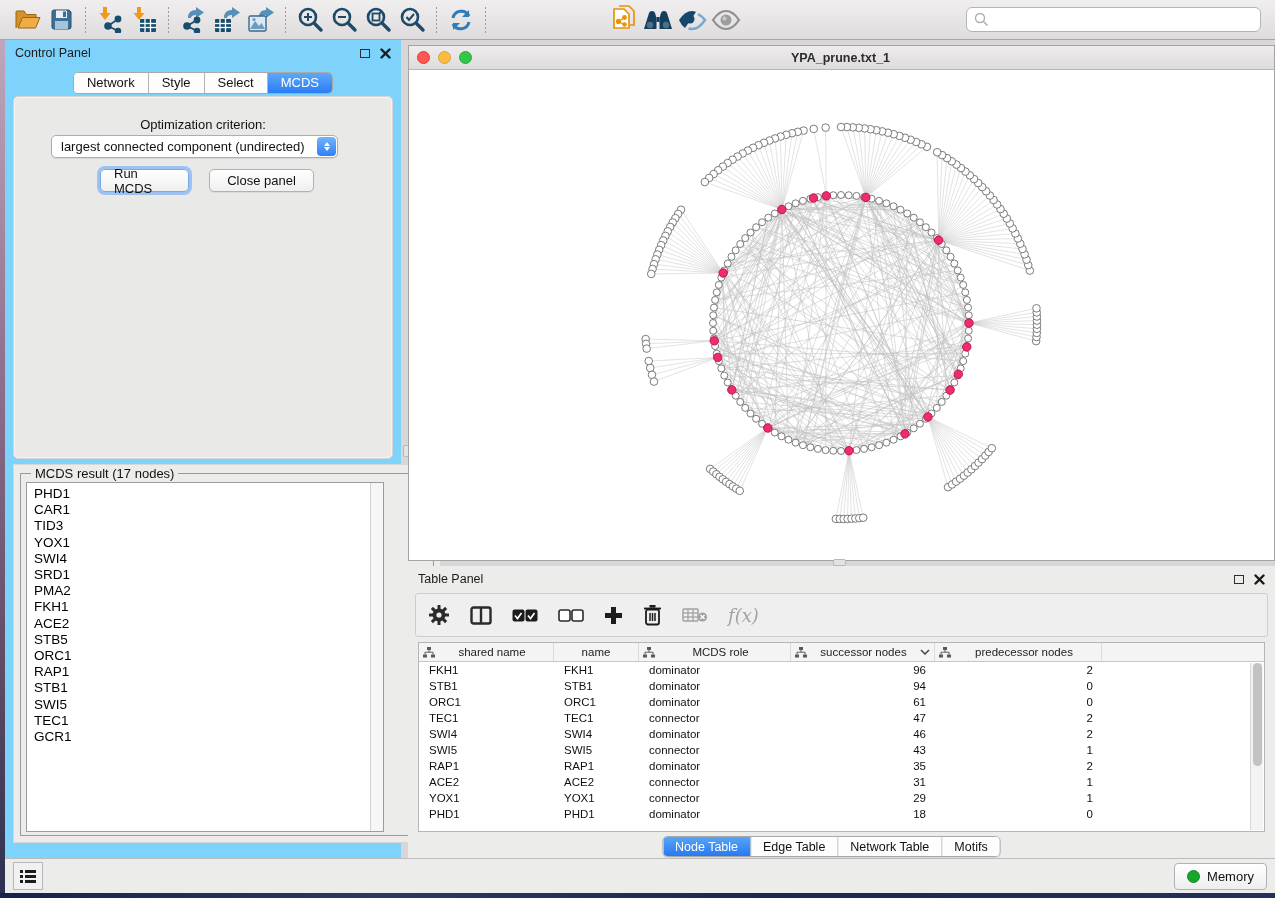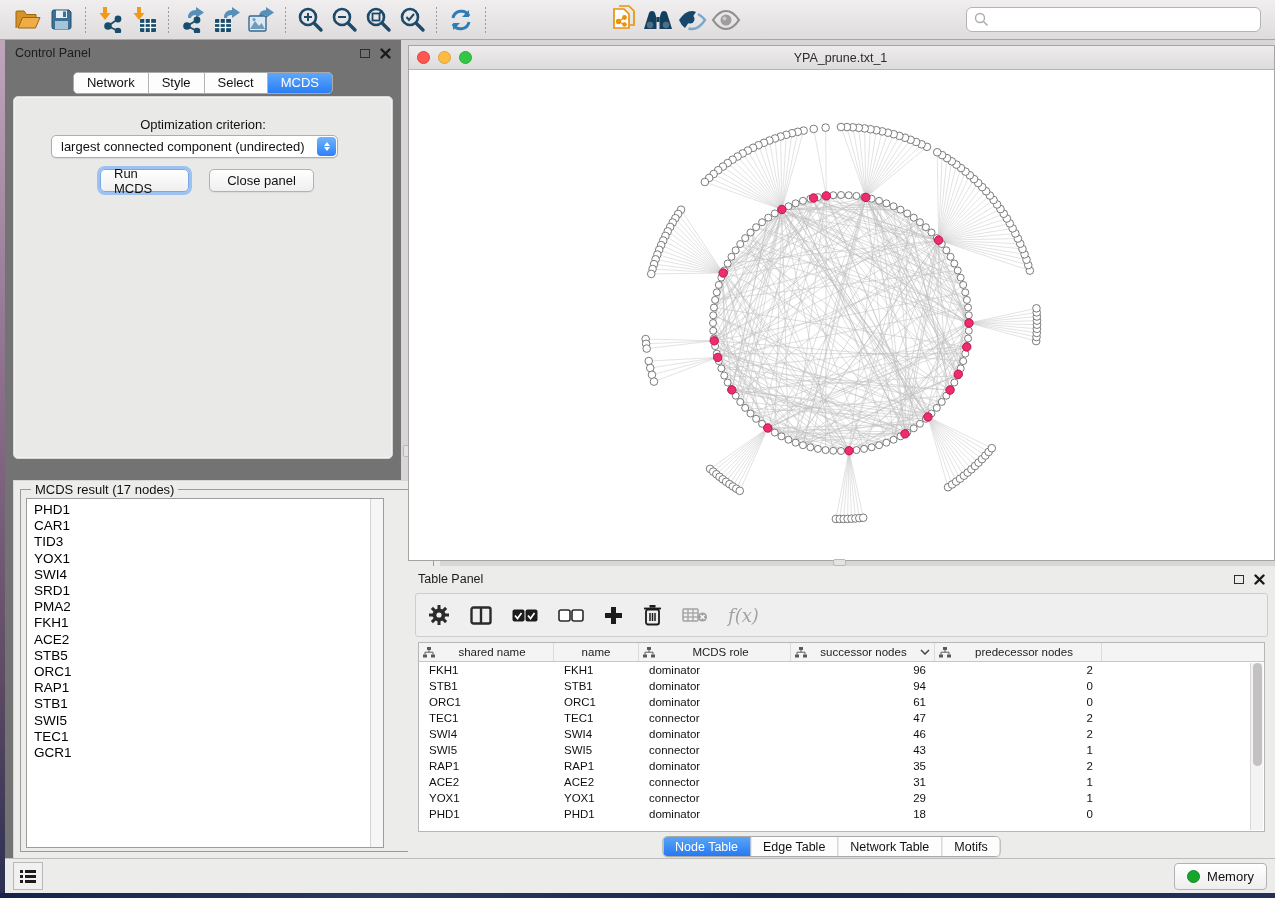--- a/index.html
+++ b/index.html
@@ -23,21 +23,21 @@
   
   #wall-left { left:0; top:40px; width:5px; height:853px;
     background:linear-gradient(#bfa6bb, #8d6f8d 40%, #5d4a63 75%, #2c3052); }
   #wall-bottom { left:0; top:893px; width:1275px; height:5px;
     background:linear-gradient(90deg,#16224a,#2b3a63 30%,#1a2750 60%,#23305a); }
 
   
   #app { left:5px; top:40px; width:1270px; height:853px; background:#d8d6d6; }
 
   
-  #control-panel { left:0; top:0; width:396px; height:818px; background:#737373; }
+  #control-panel { left:0; top:0; width:396px; height:818px; background:#7dd3fc; }
   .panel-header { height:26px; display:flex; align-items:center; padding:0 10px;
     font-size:12.5px; color:#1c1c1c; }
   .panel-header .hspacer { flex:1; }
   .float-box { width:10px; height:9px; border:1.5px solid #2e2e2e; display:inline-block; margin-right:10px; }
 
   #cp-tabs { display:flex; justify-content:center; margin-top:6px; }
   .seg { display:flex; border:1px solid #a9a9a9; border-radius:5px; background:#fff; overflow:hidden; }
   .seg .seg-item { padding:2px 13px; font-size:13px; color:#111; border-right:1px solid #b3b3b3;
     background:#fdfdfd; line-height:16px; }
   .seg .seg-item:last-child { border-right:none; }
@@ -56,21 +56,21 @@
   #opt-caret .up { width:0;height:0;border-left:3.5px solid transparent;border-right:3.5px solid transparent;border-bottom:4px solid #fff; }
   #opt-caret .dn { width:0;height:0;border-left:3.5px solid transparent;border-right:3.5px solid transparent;border-top:4px solid #fff; }
   .mac-btn { height:23px; background:linear-gradient(#ffffff,#f0eff0); border:1px solid #b3b1b1;
     border-radius:5px; font-size:13px; color:#111; display:flex; align-items:center;
     justify-content:center; padding:0 13px; box-shadow:0 1px 1px rgba(0,0,0,.06); }
   #run-btn { left:86px; top:72px; width:89px; border-color:#7aa8e2;
     box-shadow:0 0 0 3px rgba(95,160,250,.55); }
   #close-btn { left:195px; top:72px; width:105px; }
 
   #result-box { left:8px; top:424px; width:428px; height:379px; background:#ececea;
-    border:1px solid #d8d6d6;margin-top:16px; }
+    border:1px solid #d8d6d6; }
   #result-group { left:6px; top:8px; right:6px; bottom:6px; border:1px solid #9a9a9a; }
   #result-title { left:10px; top:-8px; background:#ececea; padding:0 4px; font-size:13px; color:#111; }
   #result-list { left:5px; top:8px; width:358px; height:350px; background:#fff;
     border:1px solid #9c9c9c; overflow:hidden; }
   #mcds-items { padding:3px 0 0 7px; }
   .mcds-item { font-size:13.5px; line-height:16.2px; color:#000; }
   #result-scroll { position:absolute; right:0; top:0; width:13px; height:100%;
     background:#f6f6f6; border-left:1px solid #d4d2d2; }
 
   
@@ -81,21 +81,21 @@
 
   
   #network-view { left:403px; top:5px; width:867px; height:516px;
     border:1px solid #a5a3a3; background:#fff; }
   #net-titlebar { height:24px; background:linear-gradient(#eeecec,#dddbdb);
     border-bottom:1px solid #b6b4b4; display:flex; align-items:center; padding:0 8px; position:relative; }
   .light { width:13px; height:13px; border-radius:50%; margin-right:8px; }
   #light-red { background:#fc5753; border:1px solid #dd3e39; }
   #light-yellow { background:#fdbc40; border:1px solid #dfa036; }
   #light-green { background:#33c748; border:1px solid #2aab3b; }
-  #net-title { position:absolute; left:0; right:2px; text-align:center; font-size:12.5px; color:#2c2c2c; }
+  #net-title { position:absolute; left:0; right:2px; text-align:center; font-size:12.5px; color:#2c2c2c;font-weight:bold; }
   #network-canvas { width:865px; height:490px; background:#fff; }
 
   
   #table-panel { left:403px; top:526px; width:867px; height:292px; background:#ececea; }
   #tp-toolbar { left:7px; top:27px; width:853px; height:44px; background:#f0efef;
     border:1px solid #cfcdcd; border-radius:3px; display:flex; align-items:center; padding:0 12px; gap:20px; }
   .tp-icon { display:flex; align-items:center; justify-content:center; height:30px; }
   .fx-label { font-family:"DejaVu Serif", serif; font-style:italic; font-size:18px; color:#a2a2a2; }
 
   #node-table { left:10px; top:76px; width:847px; height:190px; background:#fff;

